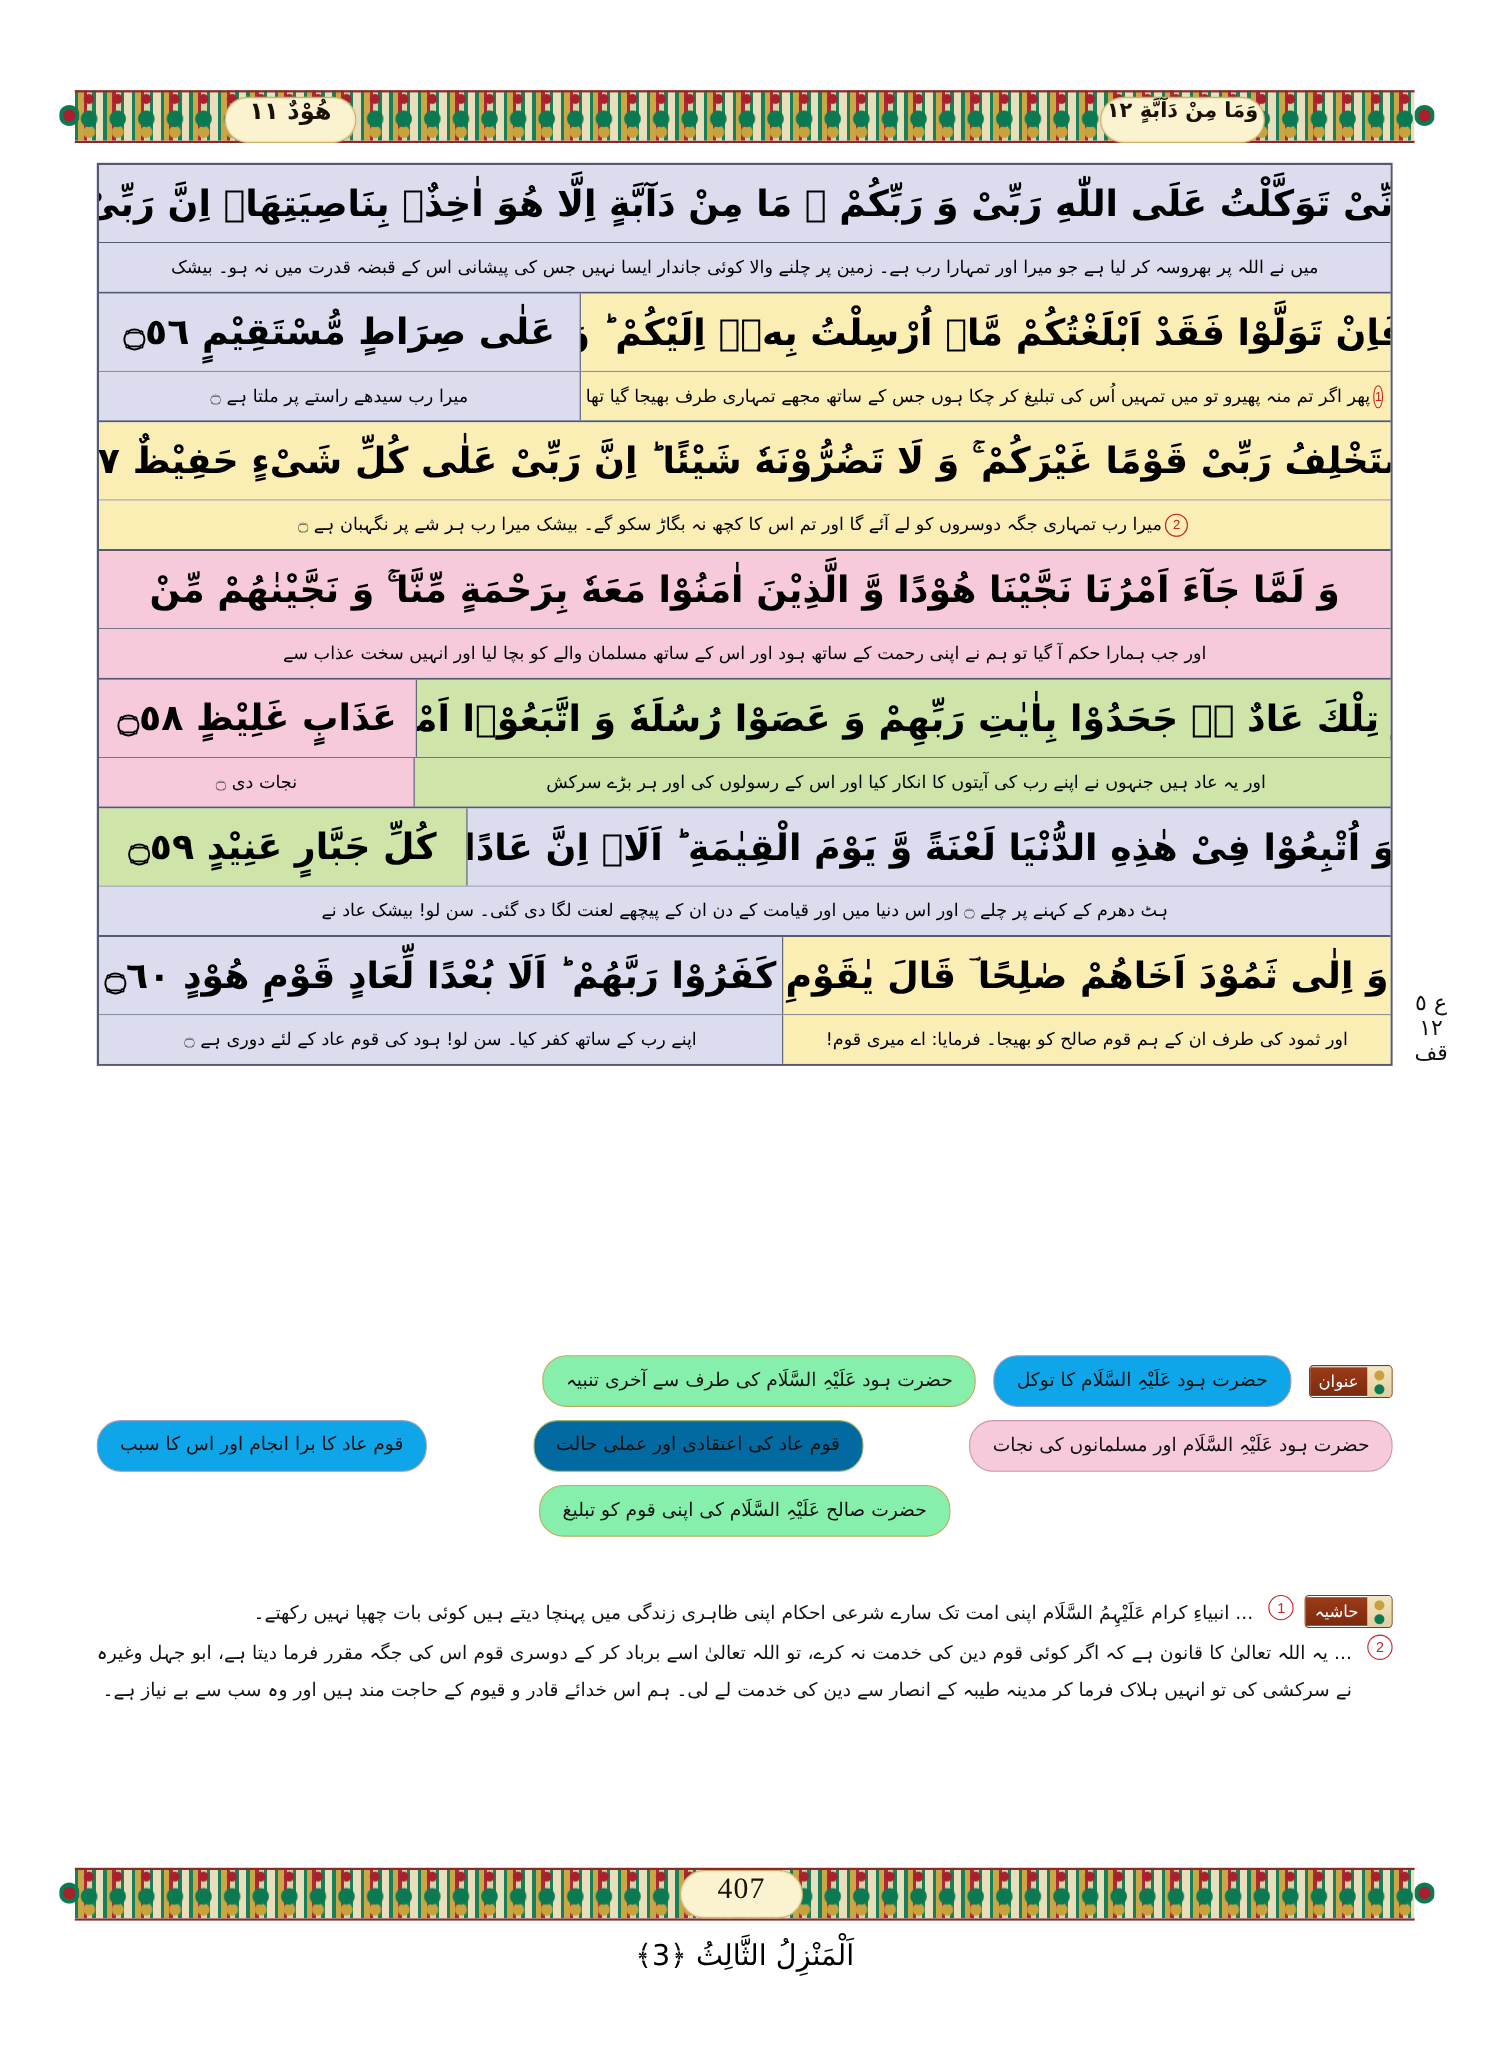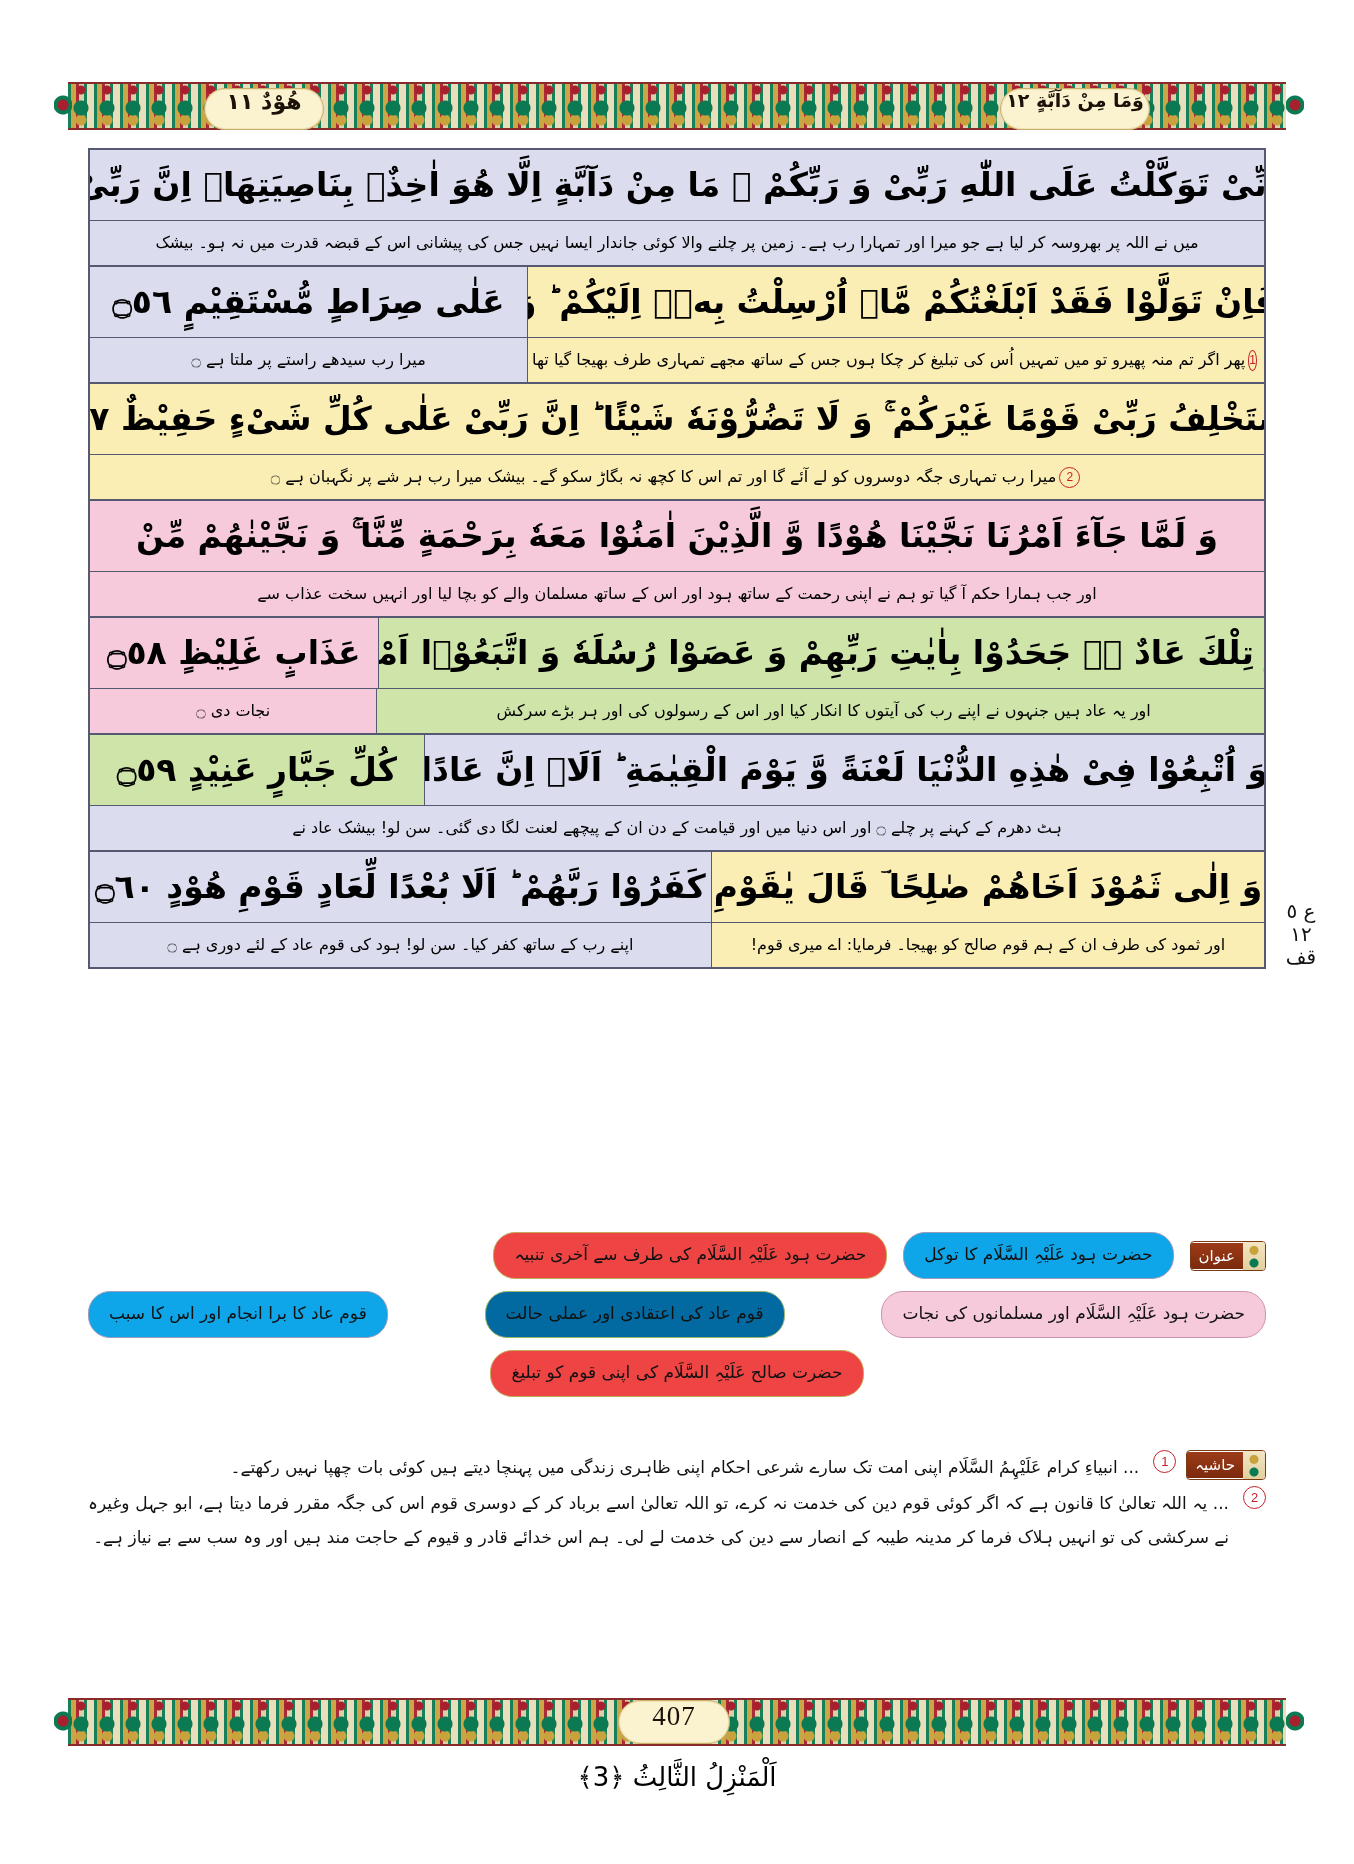--- a/index.html
+++ b/index.html
@@ -223,21 +223,21 @@
     font-family: "DejaVu Sans", "Liberation Sans", sans-serif;
     font-size: 17px;
     color: #111;
     direction: rtl;
     white-space: nowrap;
     display: inline-flex;
     align-items: center;
     height: 30px;
   }
   .pill.lav  { background: #0ea5e9; border-color: #9b9bbb; }
-  .pill.yel  { background: #ef4444; border-color: #c3ab5d; }
+  .pill.yel  { background: #86efac; border-color: #c3ab5d; }
   .pill.pink { background: #f6cadb; border-color: #cc94ae; }
   .pill.grn  { background: #0369a1; border-color: #9bb86e; }
 
   .tag {
     display: inline-flex;
     align-items: center;
     border-radius: 4px;
     overflow: hidden;
     border: 1px solid #7a3a12;
     height: 28px;

